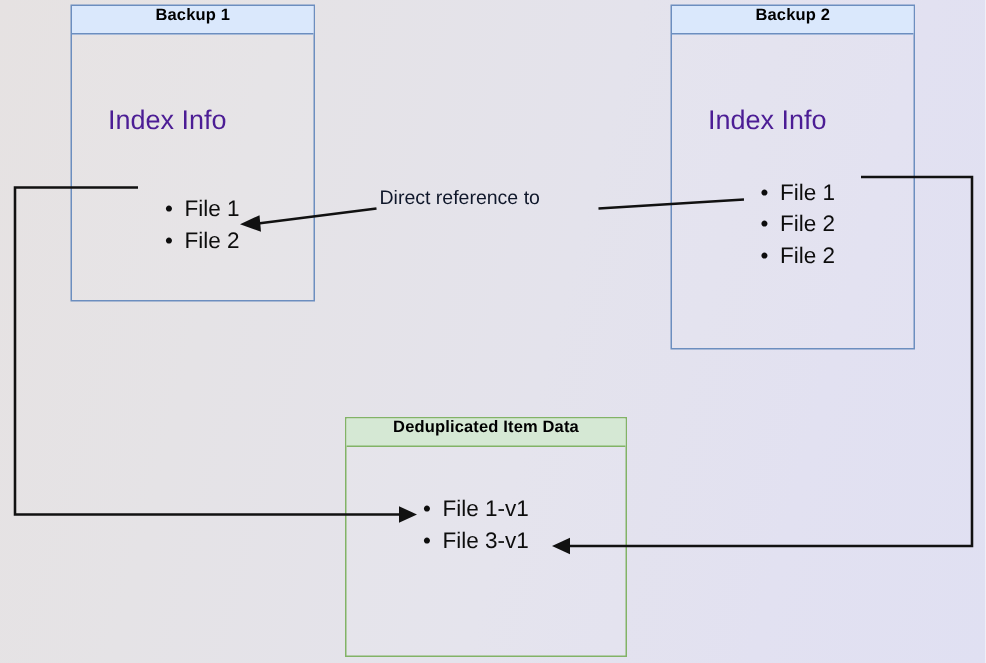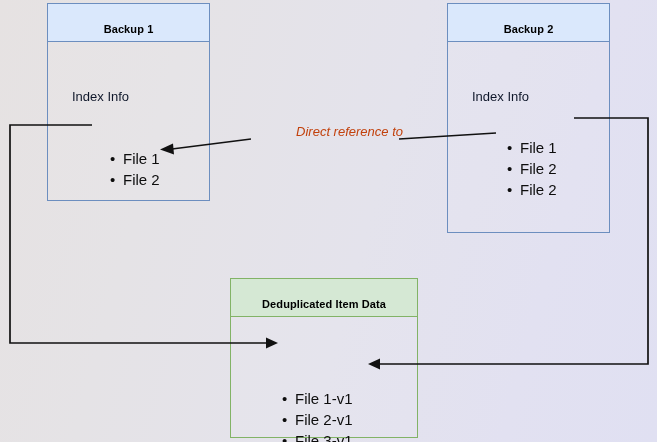--- a/index.html
+++ b/index.html
@@ -22,21 +22,21 @@
     box-sizing: border-box;
     display: flex;
     flex-direction: column;
   }
   .node .node-header {
     box-sizing: border-box;
     text-align: center;
     font-weight: bold;
     font-size: 11px;
     line-height: 1;
-    padding: 20px 2px 6px;
+    padding: 1px 2px 6px;
     color: #000;
     letter-spacing: 0.1px;
   }
   .node .node-body {
     flex: 1 1 auto;
     position: relative;
     box-sizing: border-box;
     background: transparent;
   }
 
@@ -56,22 +56,22 @@
     background: rgba(255,255,255,0.06);
   }
   .node.green .node-header {
     background: #d5e8d4;
     border-bottom: 1.6px solid #82b366;
   }
 
   
   .index-title {
     position: absolute;
-    font-size: 13px;
-    color: #0f172a;
+    font-size: 18px;
+    color: #4c1d95;
     white-space: nowrap;
   }
   ul.file-list {
     position: absolute;
     margin: 0;
     padding: 0 0 0 14px;
     list-style: none;
   }
   ul.file-list li {
     font-size: 15px;
@@ -86,25 +86,24 @@
     left: -13px;
     top: -0.5px;
     font-size: 15px;
     color: #0d0d0d;
   }
 
   
   .caption {
     position: absolute;
     font-size: 13px;
-    color: #c2410c;
-    text-align: right;
+    color: #0f172a;
+    text-align: left;
     line-height: 16px;
     white-space: nowrap;
-    font-style: italic;
   }
 
   
   svg.edges {
     position: absolute;
     left: 0;
     top: 0;
     width: 657px;
     height: 442px;
     pointer-events: none;
@@ -138,26 +137,25 @@
   <div class="node-body">
     <div class="index-title" style="left:24px; top:47px;">Index Info</div>
     <ul class="file-list" style="left:58px; top:95px;">
       <li>File 1</li>
       <li>File 2</li>
       <li>File 2</li>
     </ul>
   </div>
 </div>
 
-<div class="node green" style="left:230px; top:278px; width:188px; height:160px;gap:40px;">
+<div class="node green" style="left:230px; top:278px; width:188px; height:160px;">
   <div class="node-header">Deduplicated Item Data</div>
   <div class="node-body">
     <ul class="file-list" style="left:50px; top:31px;">
       <li>File 1-v1</li>
-      <li>File 2-v1</li>
       <li>File 3-v1</li>
     </ul>
   </div>
 </div>
 
 <div class="caption" style="left:253px; top:124px; width:150px;">
   <div>Direct reference to</div>
 </div>
 
 <svg class="edges" viewBox="0 0 657 442">

